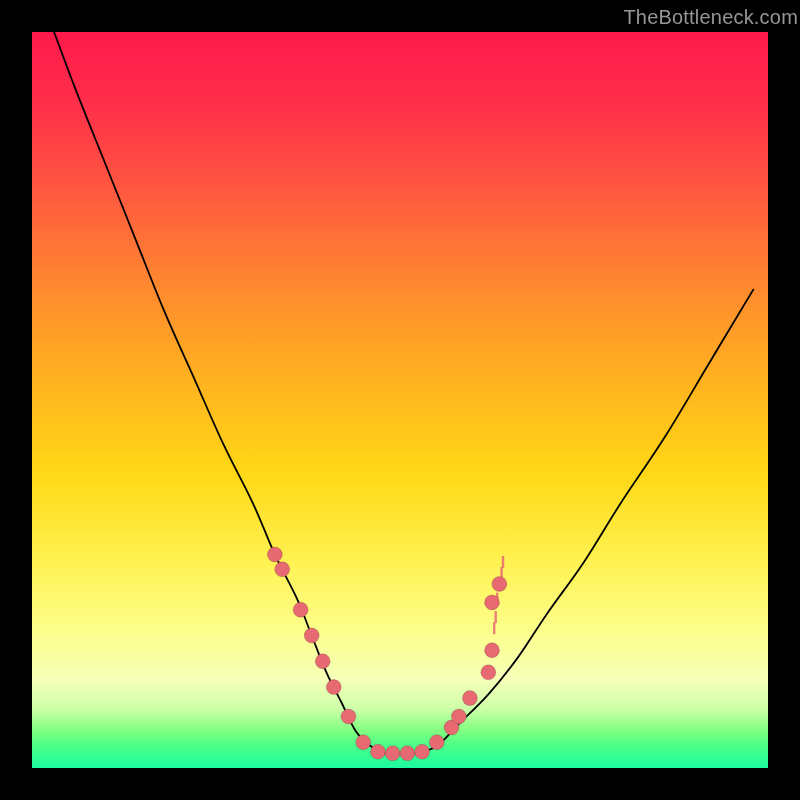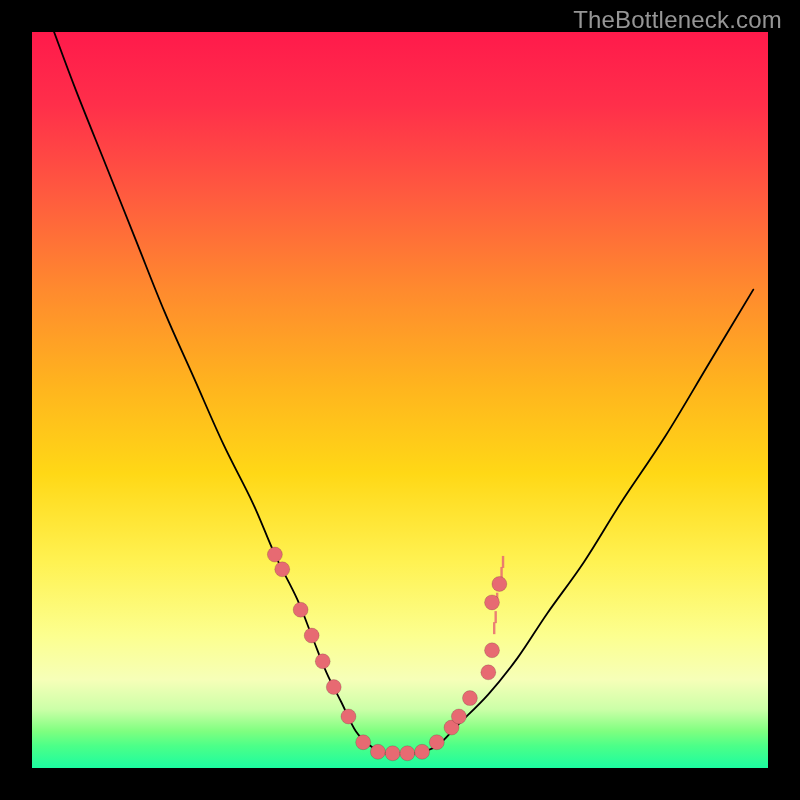--- a/index.html
+++ b/index.html
@@ -62,23 +62,23 @@
     stroke: rgba(0,0,0,0.25);
     stroke-width: 0.6;
   }
   .blip {
     fill: #e76a72;
     opacity: 0.85;
   }
   .watermark {
     position: absolute;
     top: 6px;
-    right: 18px;
+    right: 2px;
     color: #969696;
-    font-size: 24px;
+    font-size: 20px;
     letter-spacing: 0.2px;
     font-weight: 500;
     user-select: none;
   }
 </style>
 </head>
 <body>
 
 <div class="stage">
 

